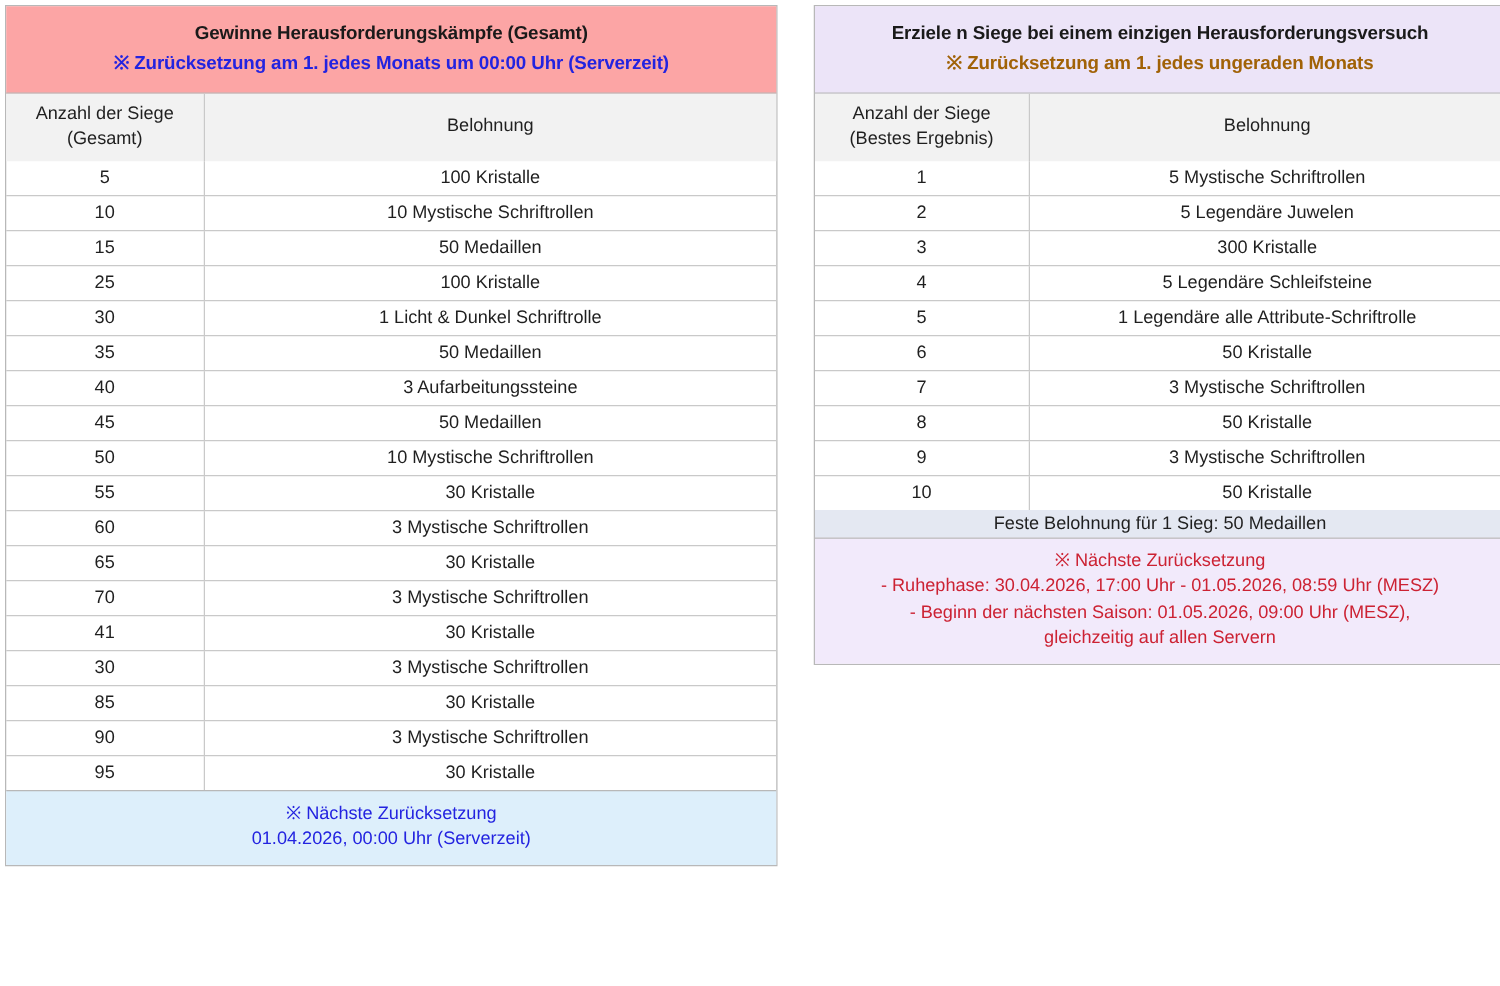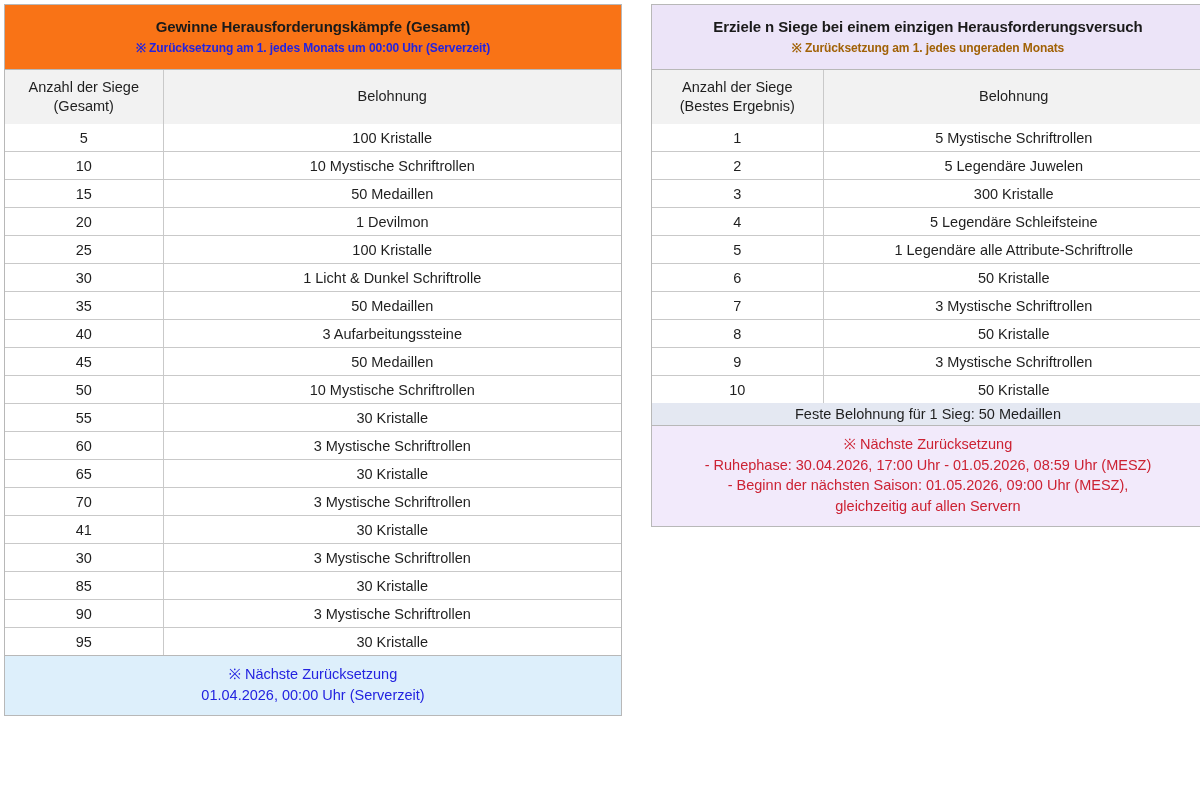--- a/index.html
+++ b/index.html
@@ -30,32 +30,32 @@
   }
   .panel-left  { left: 4px;   top: 4px;  width: 618px; }
   .panel-right { left: 651px; top: 4px;  width: 554px; }
 
   .banner {
     box-sizing: border-box;
     text-align: center;
     padding: 11px 8px 12px 8px;
     border-bottom: 1px solid #b8b8b8;
   }
-  .banner-blue   { background: #f97316; }
+  .banner-blue   { background: #fca5a5; }
   .banner-purple { background: #ece4f8; }
 
   .banner-title {
     font-size: 15px;
     font-weight: bold;
     color: #1a1a1a;
     line-height: 1.45;
     letter-spacing: -0.1px;
   }
   .banner-sub {
-    font-size: 12px;
+    font-size: 15px;
     font-weight: bold;
     line-height: 1.45;
     margin-top: 2px;
     letter-spacing: -0.1px;
   }
   .sub-blue { color: #2323e0; }
   .sub-red  { color: #a16207; }
 
   table.grid {
     border-collapse: collapse;
@@ -146,24 +146,20 @@
           </tr>
           <tr>
             <td>10</td>
             <td>10 Mystische Schriftrollen</td>
           </tr>
           <tr>
             <td>15</td>
             <td>50 Medaillen</td>
           </tr>
           <tr>
-            <td>20</td>
-            <td>1 Devilmon</td>
-          </tr>
-          <tr>
             <td>25</td>
             <td>100 Kristalle</td>
           </tr>
           <tr>
             <td>30</td>
             <td>1 Licht &amp; Dunkel Schriftrolle</td>
           </tr>
           <tr>
             <td>35</td>
             <td>50 Medaillen</td>

